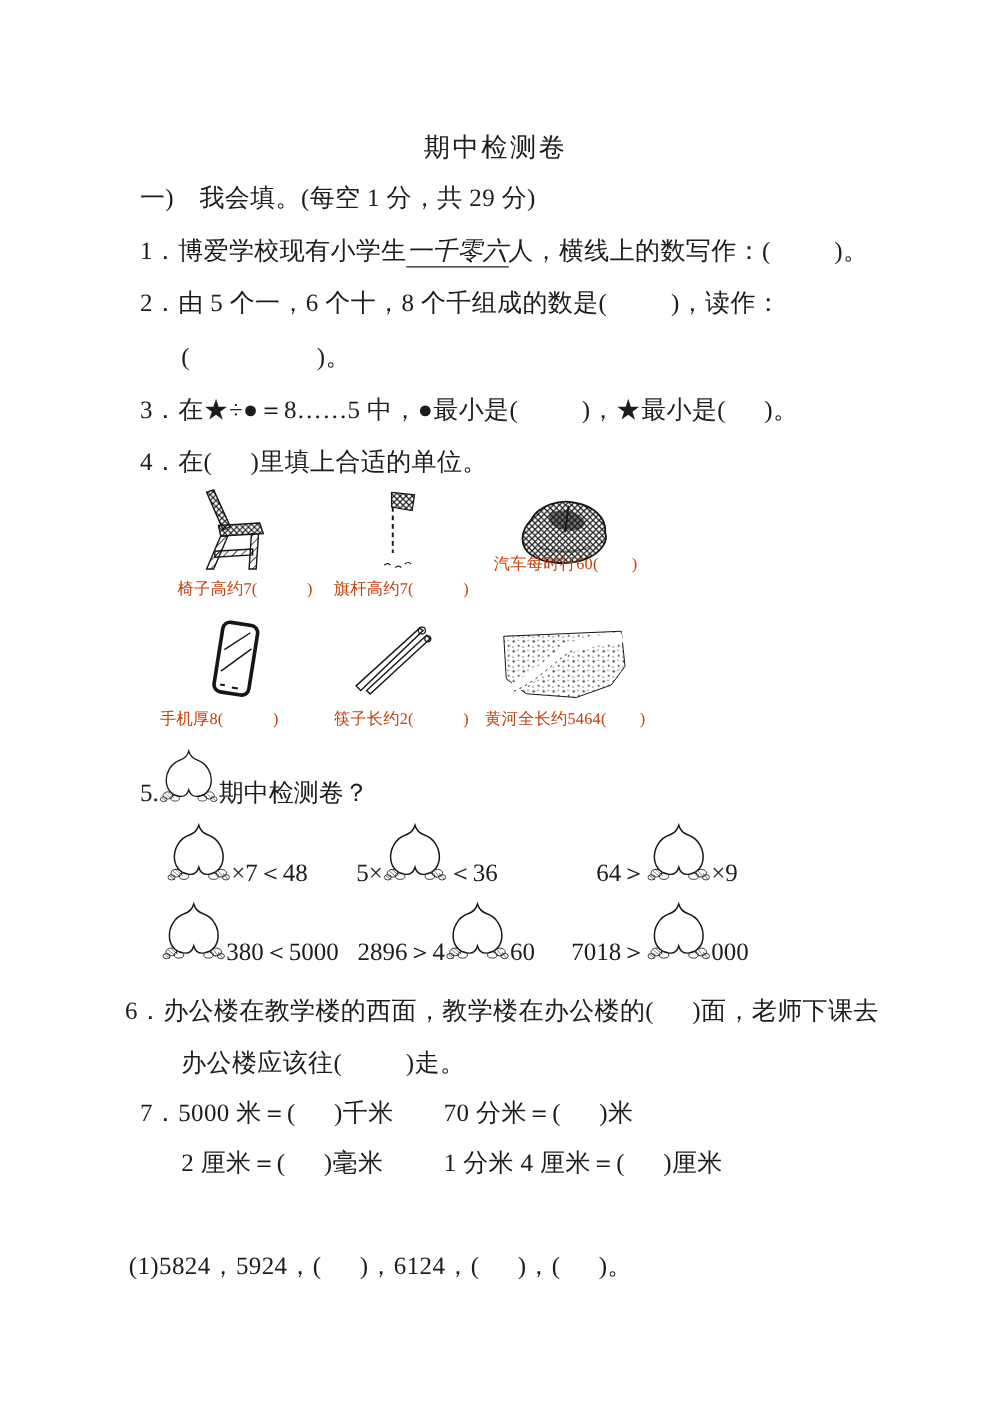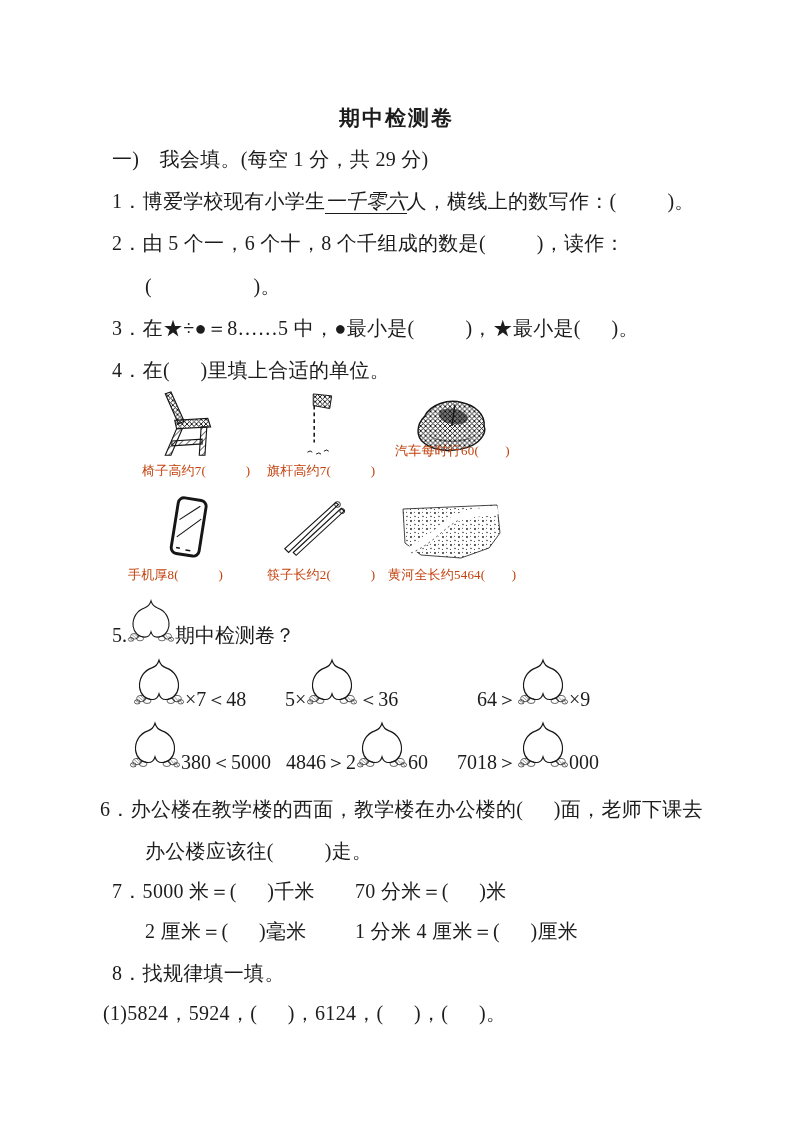--- a/index.html
+++ b/index.html
@@ -16,21 +16,21 @@
     font-size:20px;
     line-height:26px;
     white-space:pre;
     letter-spacing:0.3px;
   }
   .title{
     position:absolute;
     left:0;right:0;top:104px;
     text-align:center;
     font-size:21px;
-    font-weight:bold;
+    font-weight:normal;
     letter-spacing:2px;
     white-space:pre;
   }
   .underline{border-bottom:1.5px solid #1c1c1c;padding-bottom:1px;font-style:italic;}
   .cap{
     position:absolute;
     font-size:13px;
     line-height:16px;
     white-space:pre;
     letter-spacing:0.2px;
@@ -216,21 +216,21 @@
   </div>
 
   <div class="expr" style="left:129px;top:713px">
     <span class="t"></span>
     <svg class="peach">
         <use href="#sym-peach"></use>
       </svg>
     <span class="t">380＜5000</span>
   </div>
   <div class="expr" style="left:286px;top:713px">
-    <span class="t">4846＞2</span>
+    <span class="t">2896＞4</span>
     <svg class="peach">
         <use href="#sym-peach"></use>
       </svg>
     <span class="t">60</span>
   </div>
   <div class="expr" style="left:457px;top:713px">
     <span class="t">7018＞</span>
     <svg class="peach">
         <use href="#sym-peach"></use>
       </svg>
@@ -238,16 +238,15 @@
   </div>
 
   <div class="line" style="left:100px;top:796px">6．办公楼在教学楼的西面，教学楼在办公楼的(　 )面，老师下课去</div>
   <div class="line" style="left:145px;top:838px">办公楼应该往(　　 )走。</div>
 
   <div class="line" style="left:112px;top:878px">7．5000 米＝(　 )千米</div>
   <div class="line" style="left:355px;top:878px">70 分米＝(　 )米</div>
   <div class="line" style="left:145px;top:918px">2 厘米＝(　 )毫米</div>
   <div class="line" style="left:355px;top:918px">1 分米 4 厘米＝(　 )厘米</div>
 
-  <div class="line" style="left:112px;top:960px">8．找规律填一填。</div>
   <div class="line" style="left:103px;top:1000px">(1)5824，5924，(　 )，6124，(　 )，(　 )。</div>
 
 </div>
 
 </body></html>

